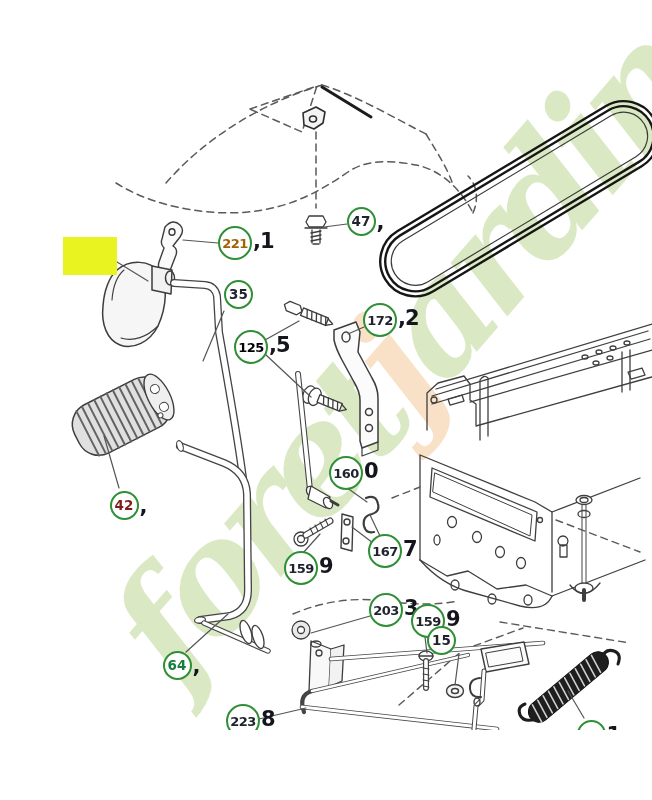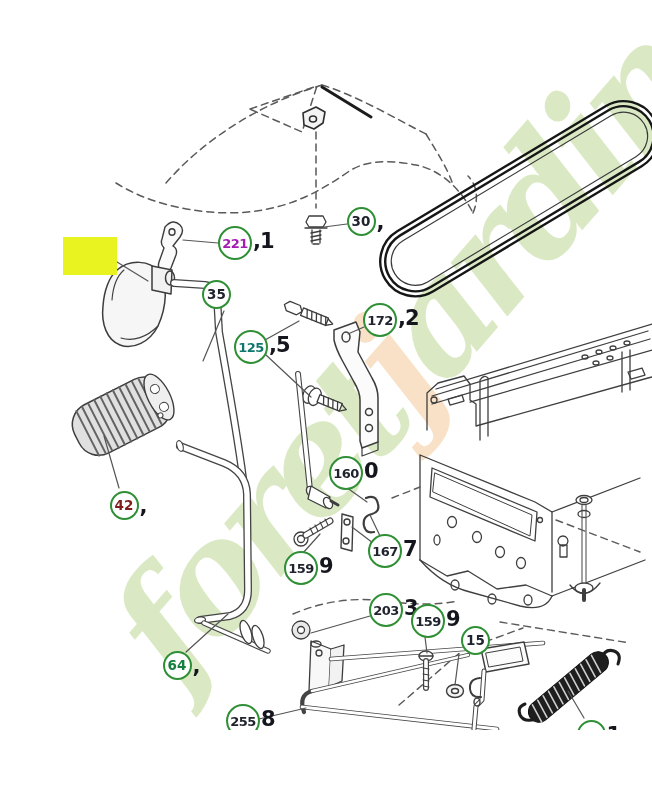--- a/index.html
+++ b/index.html
@@ -258,36 +258,36 @@
         <path d="M459,654 L455,685"></path>
         <path d="M186,652 L228,614"></path>
         <path d="M259,719 L306,708"></path>
         <path d="M584,718 L568,691"></path>
         <path d="M117,262 L148,281"></path>
       </g>
     </svg>
 
     <div style="position:absolute;left:0;top:0;width:652px;height:730px;">
         <div class="callout" style="left: 346.5px; top: 206.5px; border-color: rgb(47, 143, 53);">
-          <span style="color: rgb(32, 36, 46);">30</span>
+          <span style="color: rgb(32, 36, 46);">47</span>
           <span class="suffix">,</span>
         </div>
         <div class="callout big" style="left: 218px; top: 226px; border-color: rgb(47, 143, 53);">
-          <span style="color: #a21caf;">221</span>
+          <span style="color: #a16207;">221</span>
           <span class="suffix">,1</span>
         </div>
-        <div class="callout" style="left: 202px; top: 279.5px; border-color: rgb(47, 143, 53);">
+        <div class="callout" style="left: 224px; top: 279.5px; border-color: rgb(47, 143, 53);">
           <span style="color: rgb(32, 36, 46);">35</span>
         </div>
         <div class="callout big" style="left: 363px; top: 303px; border-color: rgb(47, 143, 53);">
           <span style="color: rgb(32, 36, 46);">172</span>
           <span class="suffix">,2</span>
         </div>
         <div class="callout big" style="left: 234px; top: 330px; border-color: rgb(47, 143, 53);">
-          <span style="color: #0f766e; text-align: center;">125</span>
+          <span style="color: #000000; text-align: center;">125</span>
           <span class="suffix">,5</span>
         </div>
         <div class="callout" style="left: 109.5px; top: 490.5px; border-color: rgb(47, 143, 53);">
           <span style="color: #7f1d1d;">42</span>
           <span class="suffix">,</span>
         </div>
         <div class="callout big" style="left: 329px; top: 448px; border-color: rgb(47, 143, 53); margin-top: 8px;">
           <span style="color: rgb(32, 36, 46);">160</span>
           <span class="suffix">0</span>
         </div>
@@ -300,29 +300,29 @@
           <span class="suffix">7</span>
         </div>
         <div class="callout big" style="left: 369px; top: 593px; border-color: rgb(47, 143, 53); text-align: center;">
           <span style="color: rgb(32, 36, 46);">203</span>
           <span class="suffix">3</span>
         </div>
         <div class="callout big" style="left: 411px; top: 604px; border-color: rgb(47, 143, 53);">
           <span style="color: rgb(32, 36, 46);">159</span>
           <span class="suffix">9</span>
         </div>
-        <div class="callout" style="left: 461px; top: 625.5px; border-color: rgb(47, 143, 53); text-align: center;">
+        <div class="callout" style="left: 427px; top: 625.5px; border-color: rgb(47, 143, 53); text-align: center;">
           <span style="color: rgb(32, 36, 46);">15</span>
         </div>
         <div class="callout" style="left: 162.5px; top: 650.5px; border-color: rgb(47, 143, 53);">
           <span style="color: #15803d;">64</span>
           <span class="suffix">,</span>
         </div>
         <div class="callout big" style="left: 226px; top: 704px; border-color: rgb(47, 143, 53);">
-          <span style="color: rgb(32, 36, 46);">255</span>
+          <span style="color: rgb(32, 36, 46);">223</span>
           <span class="suffix">8</span>
         </div>
         <div class="callout" style="left: 576.5px; top: 719.5px; border-color: rgb(47, 143, 53);">
           <span style="color: rgb(32, 36, 46);"></span>
           <span class="suffix">1</span>
         </div>
       </div>
 
     <div class="highlight" style="background: rgb(232, 243, 32);"></div>
   </div>

